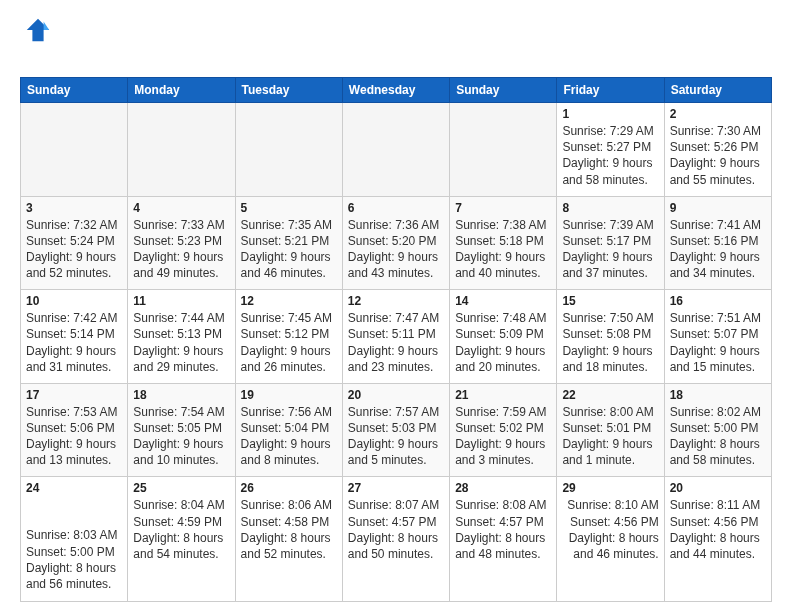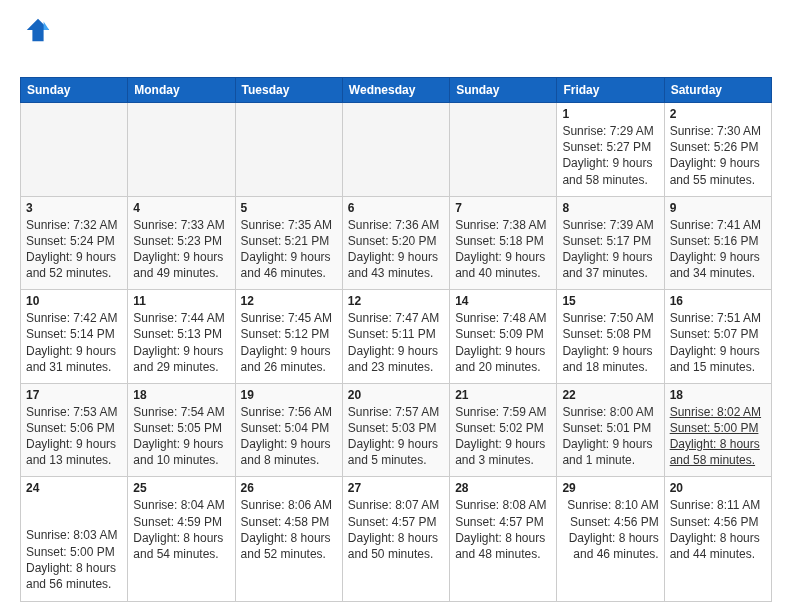--- a/index.html
+++ b/index.html
@@ -295,21 +295,21 @@
           </td>
           <td>
             <span class="day-num">22</span>
             <div class="day-info" style="white-space: pre-line;">Sunrise: 8:00 AM
 Sunset: 5:01 PM
 Daylight: 9 hours
 and 1 minute.</div>
           </td>
           <td>
             <span class="day-num">18</span>
-            <div class="day-info" style="white-space: pre-line; text-decoration: underline;">Sunrise: 8:02 AM
+            <div class="day-info" style="white-space: pre-line;">Sunrise: 8:02 AM
 Sunset: 5:00 PM
 Daylight: 8 hours
 and 58 minutes.</div>
           </td>
         </tr>
         <tr>
           <td>
             <span class="day-num">24</span>
             <div class="day-info" style="white-space: pre-line; margin-top: 32px;">Sunrise: 8:03 AM
 Sunset: 5:00 PM

